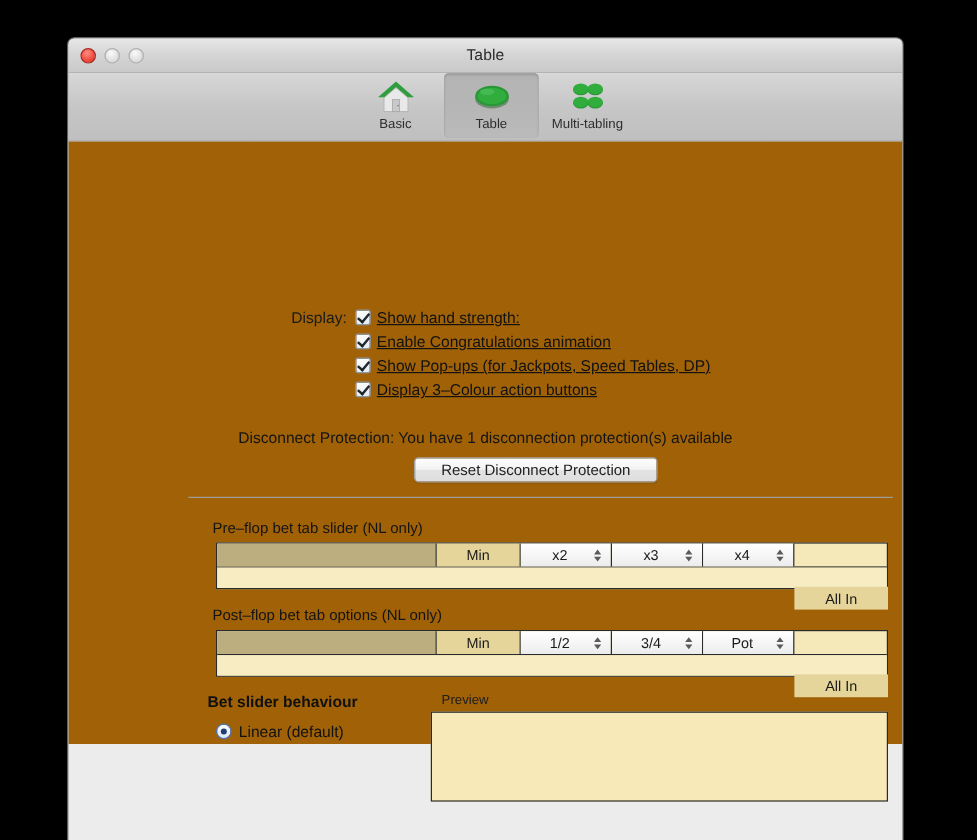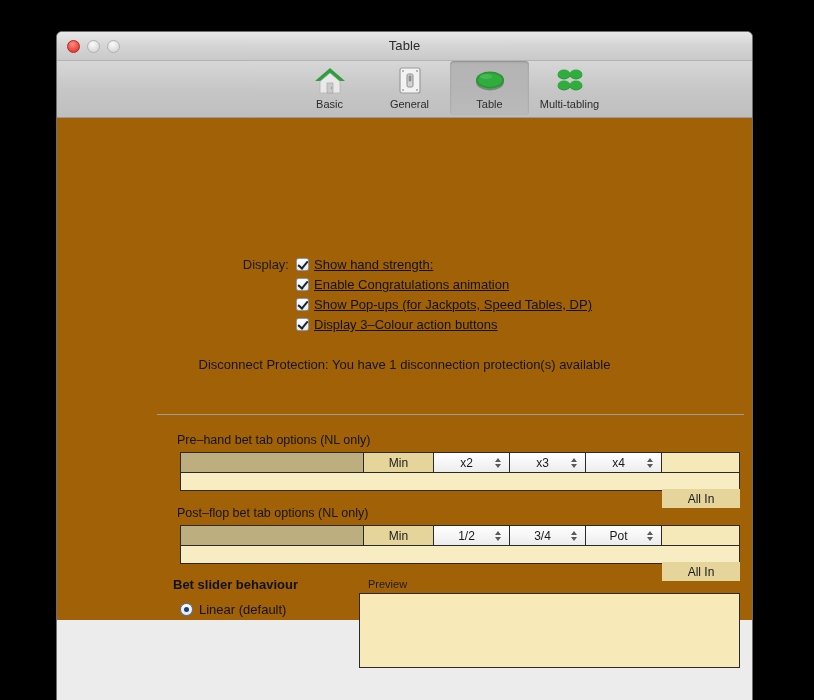--- a/index.html
+++ b/index.html
@@ -272,34 +272,20 @@
           <svg width="32" height="30" viewBox="0 0 32 30">
             <polygon points="16,3 31,16 26,16 26,28 6,28 6,16 1,16" fill="#2f9e3f"></polygon>
             <polygon points="16,8 26,16.5 26,28 6,28 6,16.5" fill="#e9e9e9" stroke="#b5b5b5" stroke-width="0.8"></polygon>
             <rect x="13" y="18" width="6" height="10" fill="#c9c9c9" stroke="#a8a8a8" stroke-width="0.7"></rect>
             <circle cx="17.7" cy="23" r="0.8" fill="#8a8a8a"></circle>
           </svg>
         </div>
         <div class="tb-label">Basic</div>
       </div>
 
-      <div class="tb-item">
-        <div class="tb-icon">
-          <svg width="26" height="30" viewBox="0 0 26 30">
-            <rect x="3" y="3" width="20" height="25" rx="2" fill="#f2f2f2" stroke="#9b9b9b" stroke-width="1.2"></rect>
-            <rect x="10" y="9" width="6" height="13" rx="1.4" fill="#d2d2d2" stroke="#8e8e8e" stroke-width="1"></rect>
-            <rect x="11.6" y="10.5" width="2.8" height="6" rx="1" fill="#8f8f8f"></rect>
-            <circle cx="6" cy="6" r="0.9" fill="#9b9b9b"></circle>
-            <circle cx="20" cy="6" r="0.9" fill="#9b9b9b"></circle>
-            <circle cx="6" cy="25" r="0.9" fill="#9b9b9b"></circle>
-            <circle cx="20" cy="25" r="0.9" fill="#9b9b9b"></circle>
-          </svg>
-        </div>
-        <div class="tb-label">General</div>
-      </div>
 
       <div class="tb-item selected">
         <div class="tb-icon">
           <svg width="36" height="30" viewBox="0 0 36 30">
             <ellipse cx="18" cy="17" rx="14" ry="8.5" fill="#1d5c22" opacity="0.45"></ellipse>
             <ellipse cx="18" cy="15" rx="14" ry="8.5" fill="#2a9636"></ellipse>
             <ellipse cx="18" cy="15" rx="12" ry="6.8" fill="#31ad3e"></ellipse>
             <ellipse cx="14" cy="11.5" rx="6" ry="2.6" fill="#57c462" opacity="0.55"></ellipse>
           </svg>
         </div>
@@ -339,24 +325,25 @@
       <div class="cbrow" style="top:179px">
         <span class="cbox on"></span>
         <span>Show Pop-ups (for Jackpots, Speed Tables, DP)</span>
       </div>
       <div class="cbrow" style="top:199px">
         <span class="cbox on"></span>
         <span>Display 3–Colour action buttons</span>
       </div>
 
       <div id="dp-text">Disconnect Protection: You have 1 disconnection protection(s) available</div>
+      <div class="aqua-btn" id="reset-dp-btn">Reset Disconnect Protection</div>
 
       <div id="divider"></div>
 
-      <div class="sec-title" style="top:315px">Pre–hand bet tab options (NL only)</div>
+      <div class="sec-title" style="top:315px">Pre–flop bet tab slider (NL only)</div>
       <div class="bettab" style="top:334px">
         <div class="bt-head">
           <div class="bt-cell bt-empty"></div>
           <div class="bt-cell bt-tan">Min</div>
           <div class="bt-cell bt-stepper">
             <span class="lbl">x2</span>
             <span class="arrows">
                 <i class="up"></i>
                 <i class="down"></i>
               </span>

